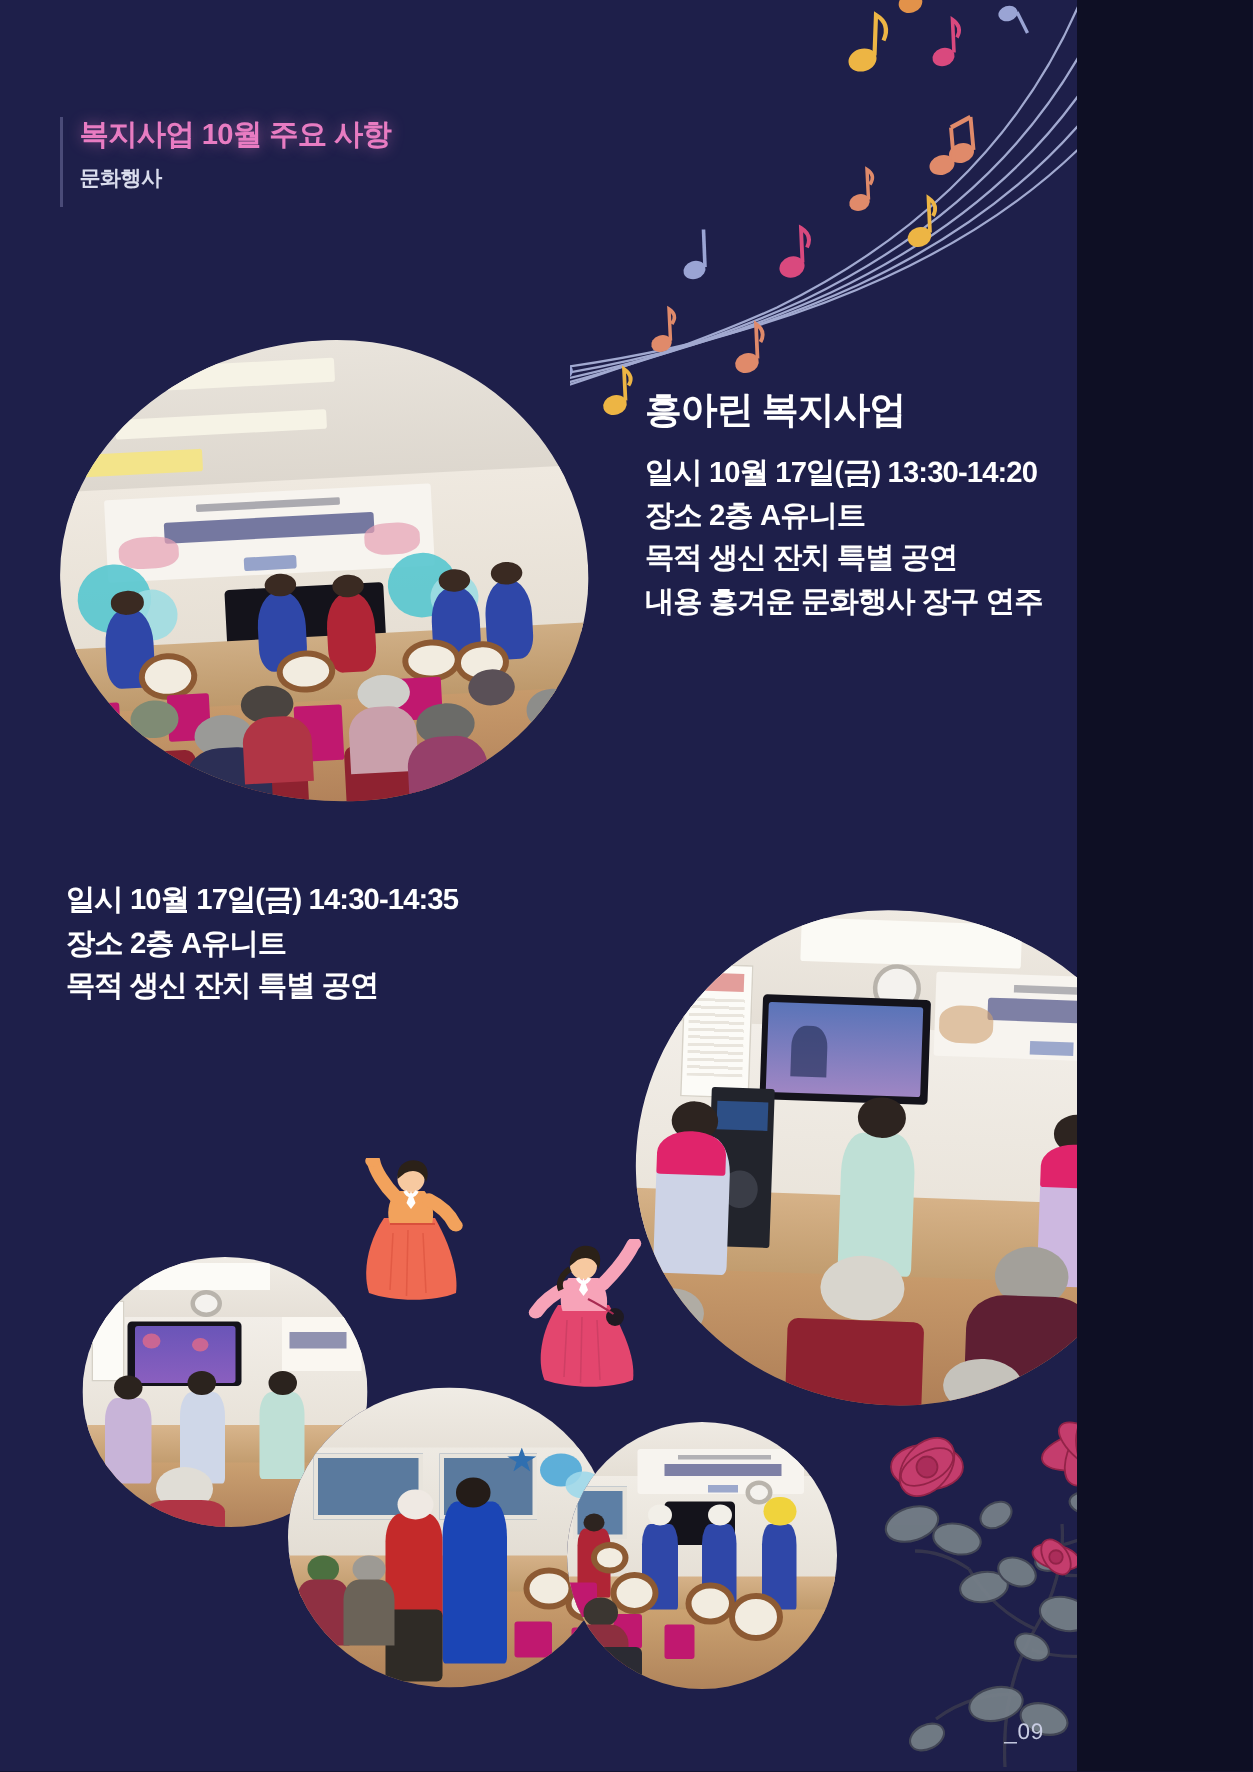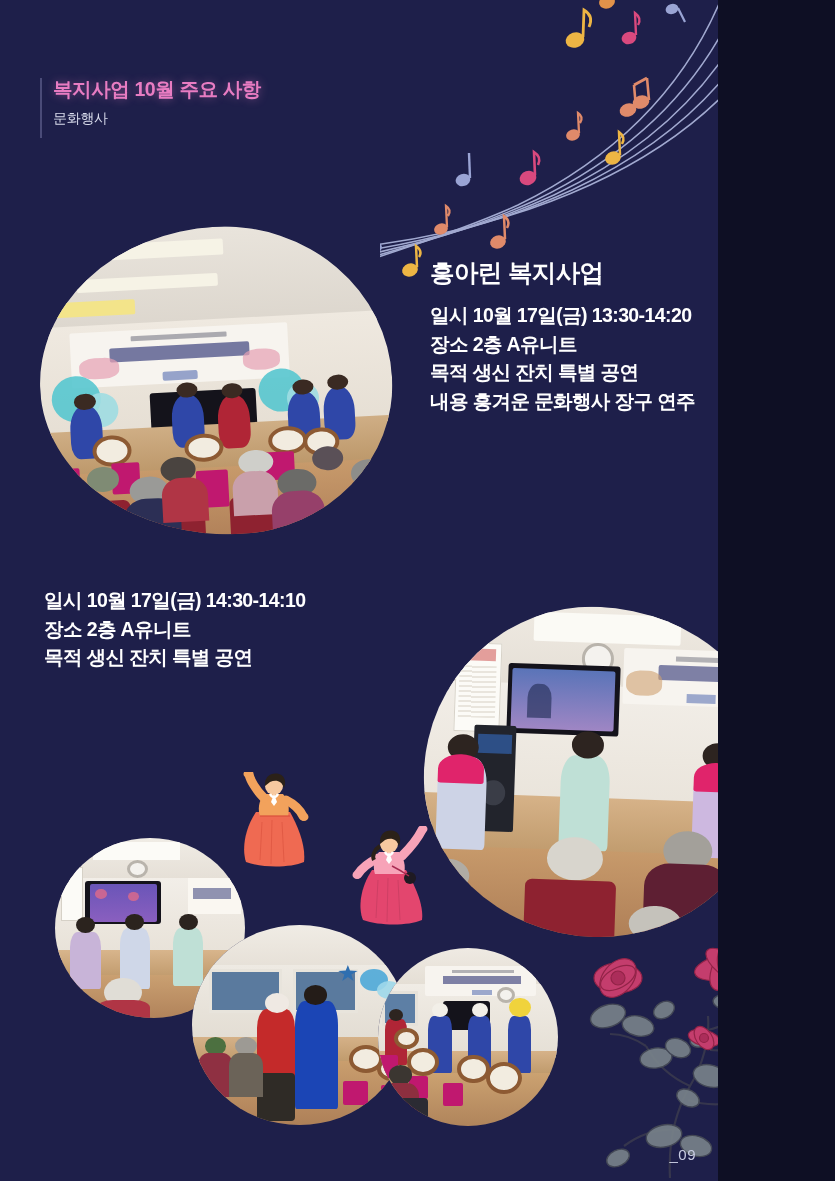--- a/index.html
+++ b/index.html
@@ -10,21 +10,21 @@
     background:#1e1f4a;
     overflow:hidden;
     font-family:"Liberation Sans","DejaVu Sans",sans-serif;
   }
 
   
   .hdr{position:absolute;left:40px;top:76px;padding-left:13px;}
   .hdr-rule{position:absolute;left:0;top:2px;width:2px;height:60px;background:#4a4b78;}
   .hdr-title{font-size:19.5px;font-weight:700;color:#e87cc2;letter-spacing:-.4px;
              text-shadow:0 0 10px rgba(232,124,194,.45);white-space:nowrap;}
-  .hdr-sub{margin-top:7px;font-size:14px;font-weight:400;color:#d9dcec;letter-spacing:-.3px;}
+  .hdr-sub{margin-top:7px;font-size:14px;font-weight:700;color:#d9dcec;letter-spacing:-.3px;}
 
   
   .staff{position:absolute;left:380px;top:-20px;width:460px;height:330px;pointer-events:none;}
 
   
   .block{position:absolute;color:#ffffff;letter-spacing:-.6px;}
   .block .bt{font-size:24.5px;font-weight:700;margin-bottom:12px;white-space:nowrap;}
   .block .row{font-size:19.5px;font-weight:700;line-height:1.47;white-space:nowrap;}
   .block .row .k{font-weight:700;}
   .block .row .v{font-weight:600;}
@@ -514,21 +514,21 @@
     </div>
     <div class="row">
       <span class="k">내용</span>
       <span class="v">흥겨운 문화행사 장구 연주</span>
     </div>
   </div>
 
   <div class="block" id="blk-choir">
     <div class="row">
       <span class="k">일시</span>
-      <span class="v">10월 17일(금) 14:30-14:10</span>
+      <span class="v">10월 17일(금) 14:30-14:35</span>
     </div>
     <div class="row">
       <span class="k">장소</span>
       <span class="v">2층 A유니트</span>
     </div>
     <div class="row">
       <span class="k">목적</span>
       <span class="v">생신 잔치 특별 공연</span>
     </div>
   </div>

